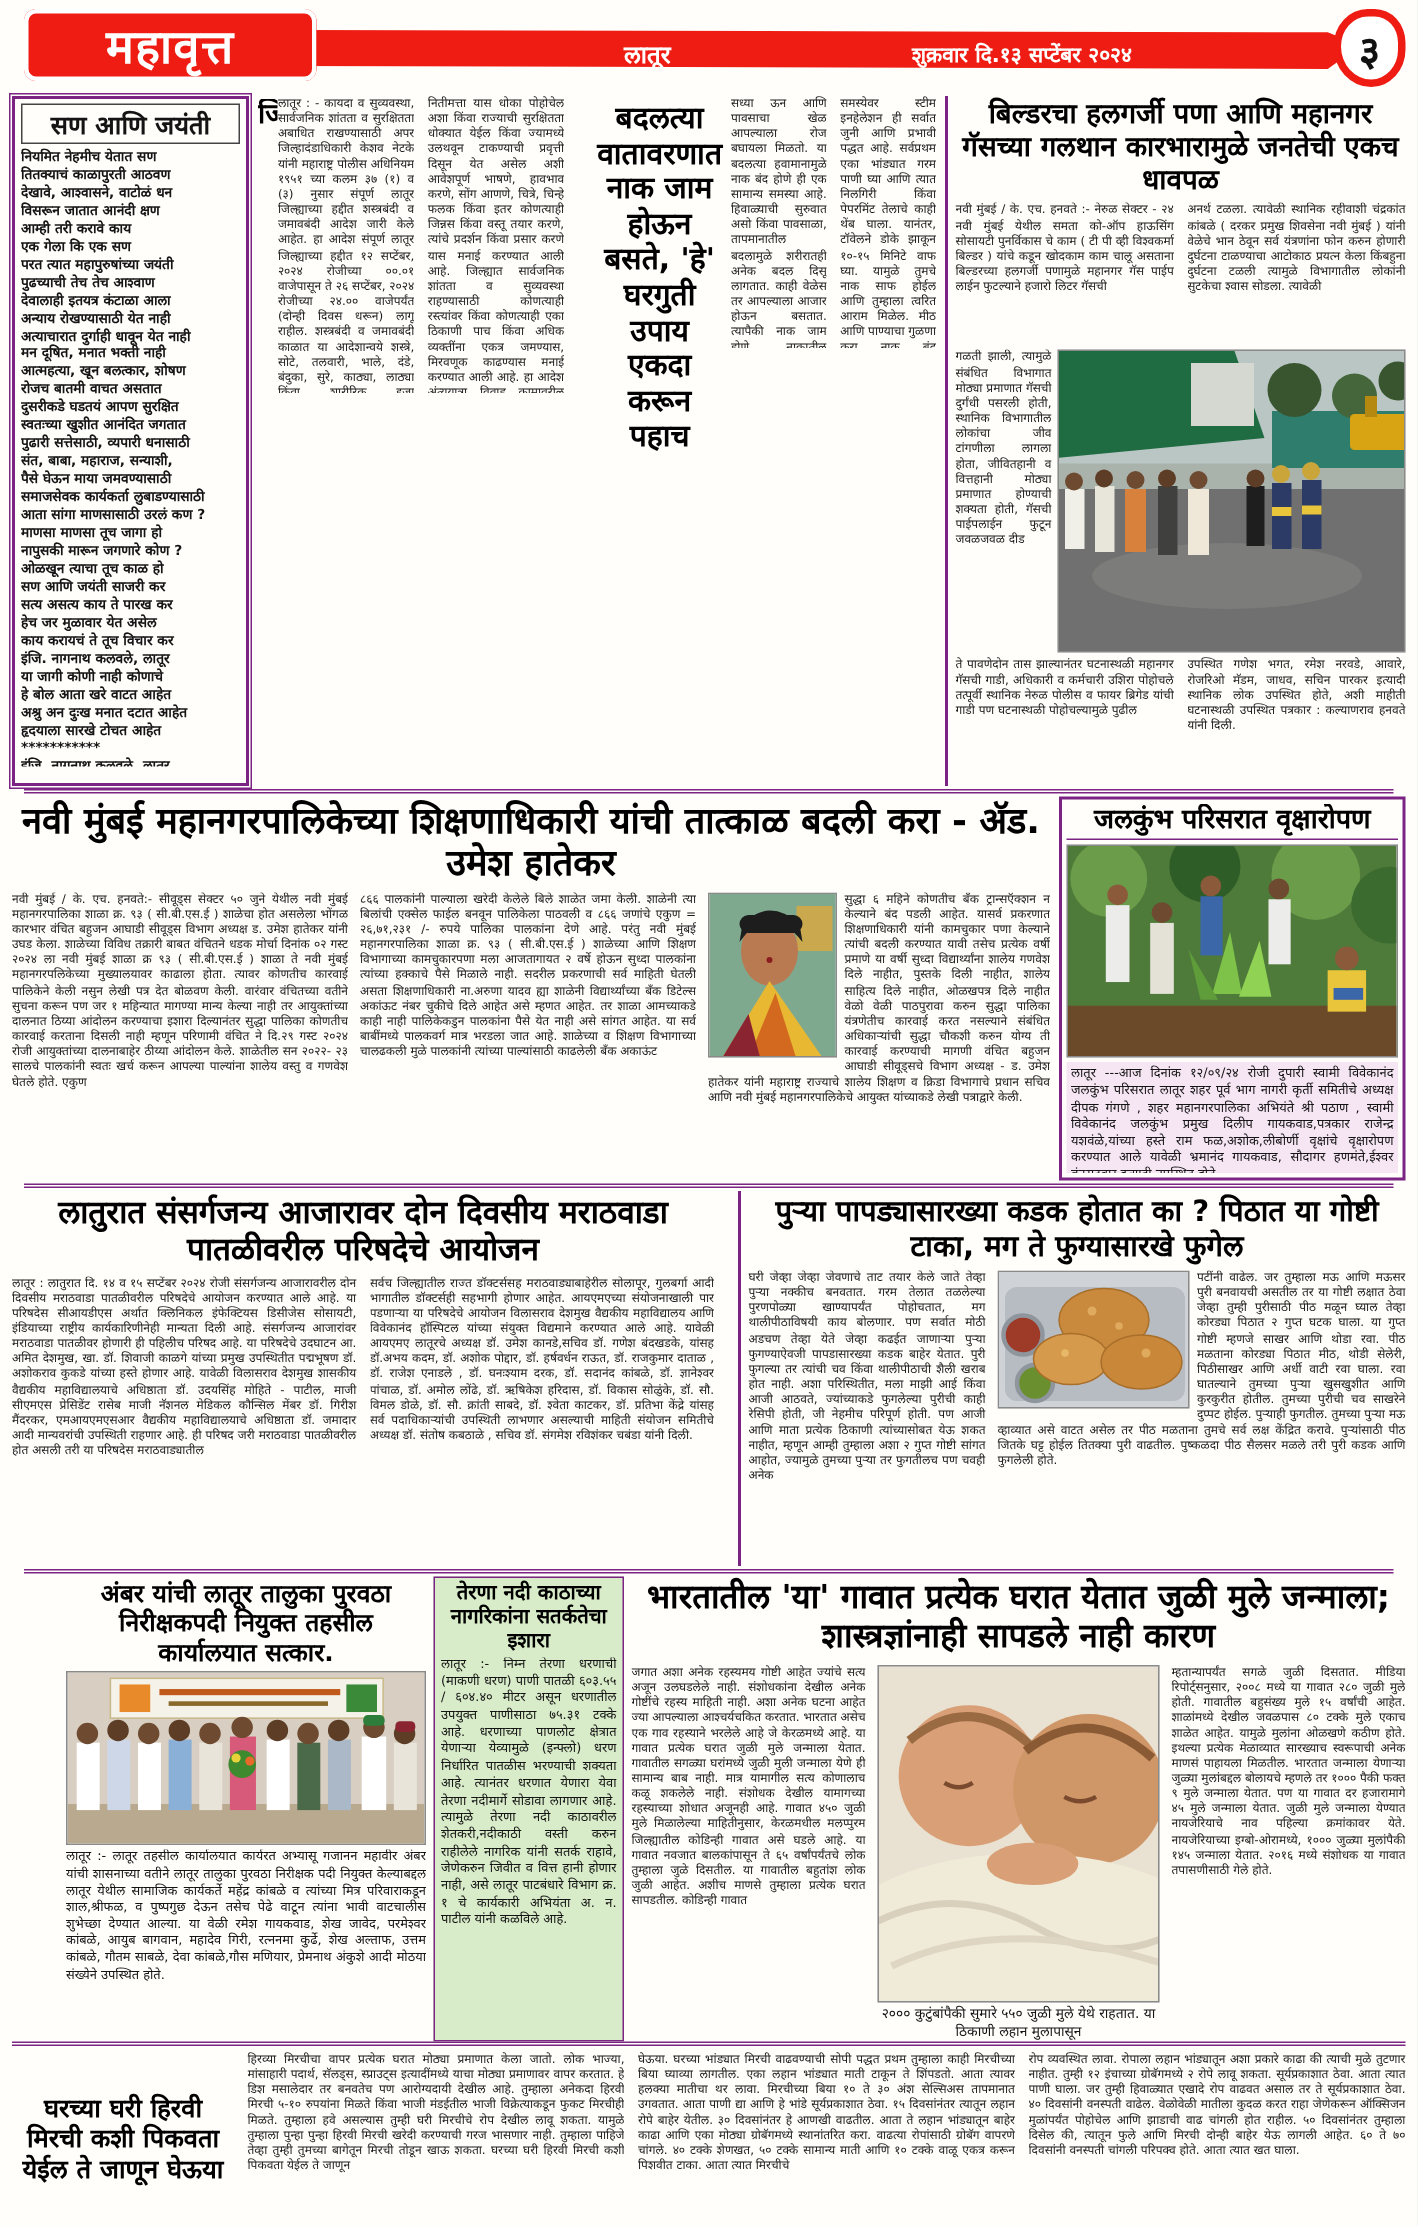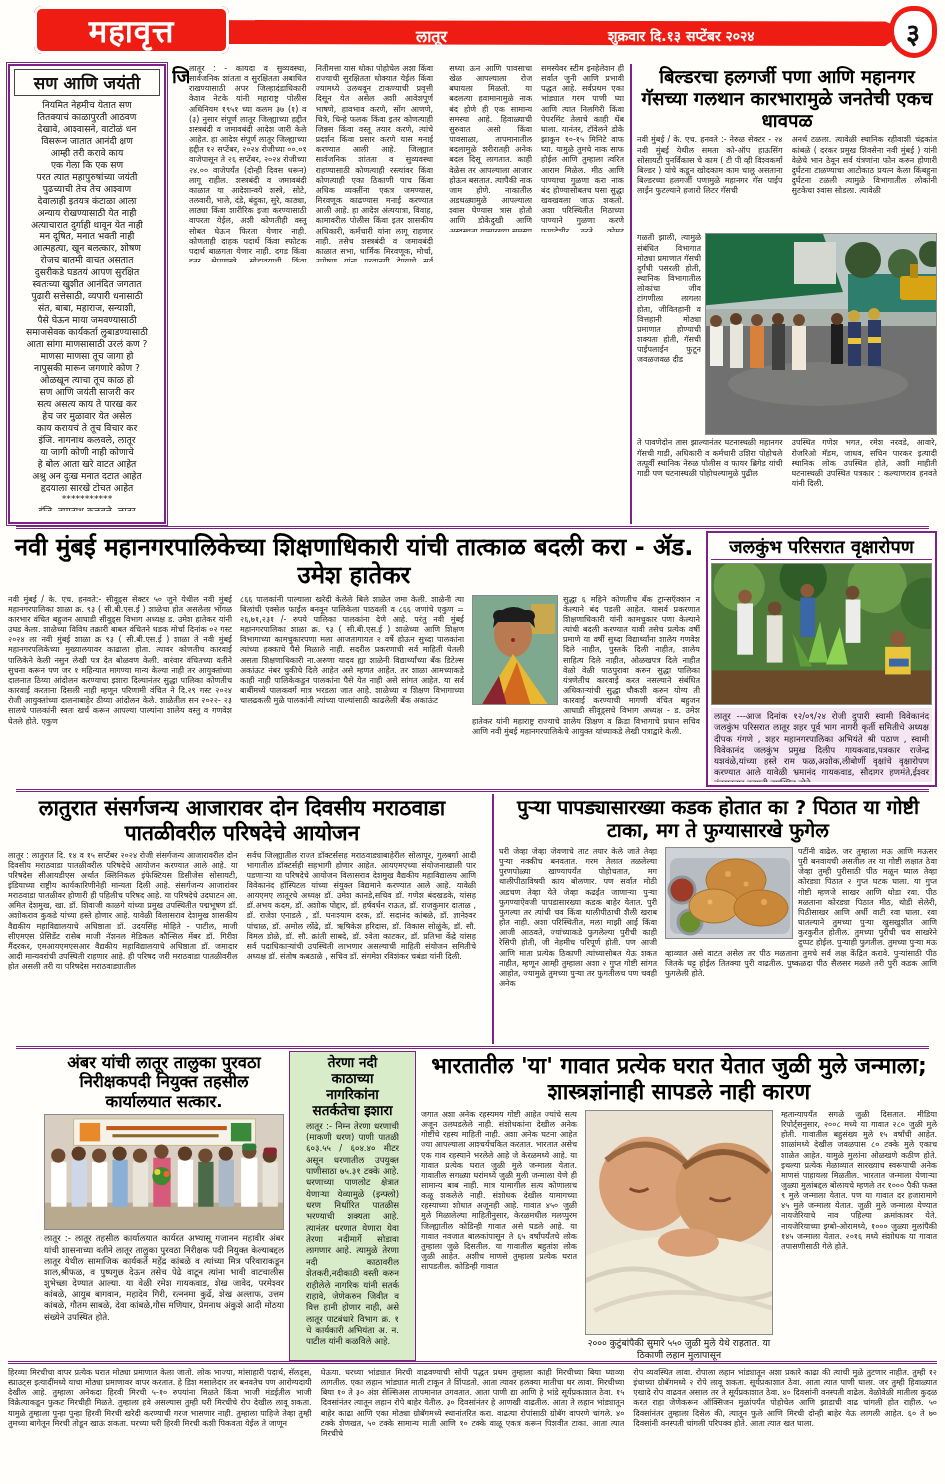--- a/index.html
+++ b/index.html
@@ -11,21 +11,21 @@
   html,body{background:#e9e9e9;}
   .page{
     width:945px;height:1484px;margin:0 auto;background:#fffefb;color:var(--ink);
     font-family:"DejaVu Sans",sans-serif;overflow:hidden;position:relative;
   }
   .inner{padding:0 8px;}
   
   .masthead{position:relative;height:58px;margin:4px 8px 2px;}
   .ribbon{position:absolute;left:170px;right:30px;top:16px;height:26px;background:var(--red);
     clip-path:polygon(0 55%,3% 0,97% 6%,100% 40%,97% 100%,2% 92%);}
-  .logo-box{position:absolute;left:26px;top:2px;width:195px;height:48px;background:var(--red);
+  .logo-box{position:absolute;left:8px;top:2px;width:195px;height:48px;background:var(--red);
     border-radius:8px;box-shadow:inset 0 0 0 3px #fff;display:flex;align-items:center;justify-content:center;}
   .logo-text{color:#fff;font-size:31px;font-weight:bold;letter-spacing:1px;}
   .mast-city{position:absolute;left:408px;top:21px;color:#fff;font-size:16px;font-weight:bold;}
   .mast-date{position:absolute;left:600px;top:22px;color:#fff;font-size:14px;font-weight:bold;}
   .page-circle{position:absolute;right:0;top:2px;width:48px;height:52px;background:#fff;border:5px solid var(--red);
     border-radius:50% 45% 50% 55%;display:flex;align-items:center;justify-content:center;}
   .page-num{font-size:27px;font-weight:bold;color:#111;}
   
   .row{display:flex;}
   .clip{overflow:hidden;}
@@ -35,21 +35,21 @@
   .col{flex:1;overflow:hidden;}
   .hsep{border-top:3px double var(--purple);margin:2px 8px;}
   .prewrap{white-space:pre-line;}
   svg{display:block;}
   .photo{border:1px solid #8a8a8a;background:#ddd;overflow:hidden;}
   
   .row1{height:460px;gap:6px;margin-top:2px;}
   .poem-box{width:158px;border:2px solid var(--purple);outline:1px solid var(--purple);outline-offset:1px;
     padding:3px 4px;flex:none;}
   .poem-title{font-size:17px;font-weight:bold;text-align:center;border:1px solid #444;margin-bottom:3px;padding:1px 0;}
-  .poem-body{font-size:9.2px;line-height:1.3;text-align:center;height:412px;overflow:hidden;}
+  .poem-body{font-size:9.2px;line-height:1.3;height:412px;overflow:hidden;font-weight:bold;}
   .c-top{width:452px;flex:none;display:flex;flex-direction:row;}
   .hl-a{font-size:18.5px;white-space:nowrap;overflow:hidden;margin:2px 0 4px;}
   .bodyA{height:198px;}
   .hl-b{font-size:20px;margin:3px 6px 4px;}
   .bodyB{height:168px;}
   .r-top{flex:1;border-left:2px solid var(--purple);padding-left:5px;display:flex;flex-direction:column;}
   .hl-c{font-size:18.5px;margin:2px 0 4px;}
   .c-mid{display:flex;gap:4px;margin-top:2px;}
   .c-side{width:64px;flex:none;overflow:hidden;height:202px;}
   .c-photo{flex:1;height:202px;}
@@ -72,21 +72,21 @@
   .g-block{flex:1;border-left:2px solid var(--purple);padding-left:5px;display:flex;flex-direction:column;}
   .hl-g{font-size:19.5px;margin:2px 2px 5px;}
   .g-body{display:flex;gap:8px;flex:1;overflow:hidden;}
   .g-col1{width:158px;flex:none;overflow:hidden;}
   .g-rest{flex:1;overflow:hidden;}
   
   .row4{height:310px;gap:5px;margin-left:36px;}
   .h-block{width:240px;flex:none;display:flex;flex-direction:column;}
   .hl-h{font-size:16.5px;margin:2px 0 3px;}
   .h-caption{font-size:8.6px;line-height:1.3;text-align:justify;flex:1;overflow:hidden;margin-top:3px;}
-  .i-block{width:127px;flex:none;background:#d9ecc9;border:1px solid var(--purple);padding:3px 16px;}
+  .i-block{width:127px;flex:none;background:#d9ecc9;border:1px solid var(--purple);padding:3px 4px;}
   .hl-i{font-size:13.5px;margin-bottom:2px;}
   .i-body{font-size:8.6px;line-height:1.32;text-align:justify;height:246px;overflow:hidden;}
   .j-block{flex:1;display:flex;flex-direction:column;}
   .hl-j{font-size:22px;margin:2px 0 5px;}
   .j-body{display:flex;gap:8px;flex:1;overflow:hidden;}
   .j-col{width:156px;flex:none;overflow:hidden;}
   .j-mid{flex:1;display:flex;flex-direction:column;}
   .j-caption{font-size:9.2px;line-height:1.3;text-align:center;margin-top:2px;}
   
   .row5{height:124px;gap:9px;border-top:3px double var(--purple);padding-top:4px;}
@@ -153,20 +153,21 @@
 इंजि. नागनाथ कलवले, लातूर</div>
       </div>
 
       <div class="c-top">
         <div class="hl hl-a">जिल्ह्यात २६ सप्टेंबरपर्यंत शस्त्रबंदी व जमावबंदी आदेश जारी</div>
         <div class="cols bodyA clip">
           <div class="col body-txt">लातूर : - कायदा व सुव्यवस्था, सार्वजनिक शांतता व सुरक्षितता अबाधित राखण्यासाठी अपर जिल्हादंडाधिकारी केशव नेटके यांनी महाराष्ट्र पोलीस अधिनियम १९५१ च्या कलम ३७ (१) व (३) नुसार संपूर्ण लातूर जिल्ह्याच्या हद्दीत शस्त्रबंदी व जमावबंदी आदेश जारी केले आहेत. हा आदेश संपूर्ण लातूर जिल्ह्याच्या हद्दीत १२ सप्टेंबर, २०२४ रोजीच्या ००.०१ वाजेपासून ते २६ सप्टेंबर, २०२४ रोजीच्या २४.०० वाजेपर्यंत (दोन्ही दिवस धरून) लागू राहील. शस्त्रबंदी व जमावबंदी काळात या आदेशान्वये शस्त्रे, सोटे, तलवारी, भाले, दंडे, बंदुका, सुरे, काठ्या, लाठ्या किंवा शारीरिक इजा करण्यासाठी वापरता येईल, अशी कोणतीही वस्तू सोबत घेऊन फिरता येणार नाही. कोणताही दाहक पदार्थ किंवा स्फोटक पदार्थ बाळगता येणार नाही. दगड किंवा इतर क्षेपणास्त्रे, सोडावयाची किंवा फेकावयाची उपकरणे बाळगणे किंवा जमा करणे किंवा तयार करण्यास मनाई राहील. व्यक्तीचे प्रेत, आकृत्या किंवा प्रतिमा यांचे प्रदर्शन करता येणार नाही. तसेच जाहीरपणे घोषणा करणे, गाणे म्हणजे वाद्य वाजविण्यास मनाई राहील. ज्यामुळे सभ्यता अगर</div>
           <div class="col body-txt">नितीमत्ता यास धोका पोहोचेल अशा किंवा राज्याची सुरक्षितता धोक्यात येईल किंवा ज्यामध्ये उलथवून टाकण्याची प्रवृत्ती दिसून येत असेल अशी आवेशपूर्ण भाषणे, हावभाव करणे, सोंग आणणे, चित्रे, चिन्हे फलक किंवा इतर कोणत्याही जिन्नस किंवा वस्तू तयार करणे, त्यांचे प्रदर्शन किंवा प्रसार करणे यास मनाई करण्यात आली आहे. जिल्ह्यात सार्वजनिक शांतता व सुव्यवस्था राहण्यासाठी कोणत्याही रस्त्यांवर किंवा कोणत्याही एका ठिकाणी पाच किंवा अधिक व्यक्तींना एकत्र जमण्यास, मिरवणूक काढण्यास मनाई करण्यात आली आहे. हा आदेश अंत्ययात्रा, विवाह, कामावरील पोलीस किंवा इतर शासकीय अधिकारी, कर्मचारी यांना लागू राहणार नाही. तसेच शस्त्रबंदी व जमावबंदी काळात सभा, धार्मिक मिरवणूक, मोर्चा, उपोषण यांना परवानगी देण्याचे सर्व अधिकार हे पोलीस अधीक्षक, पोलीस उपअधीक्षक व संबंधित पोलीस निरिक्षक, पोलीस उपनिरीक्षक यांना राहतील. त्यांनी परवानगी देण्यापूर्वी उपविभागीय दंडाधिकारी यांच्याशी सल्लामसलत करून परवानगी द्यावी, असे अधिसूचनेत नमूद करण्यात आले आहे.</div>
         </div>
         <div class="hsep"></div>
+        <div class="hl hl-b">बदलत्या वातावरणात नाक जाम होऊन बसते, 'हे' घरगुती उपाय एकदा करून पहाच</div>
         <div class="cols bodyB clip">
           <div class="col body-txt">सध्या ऊन आणि पावसाचा खेळ आपल्याला रोज बघायला मिळतो. या बदलत्या हवामानामुळे नाक बंद होणे ही एक सामान्य समस्या आहे. हिवाळ्याची सुरुवात असो किंवा पावसाळा, तापमानातील बदलामुळे शरीरातही अनेक बदल दिसू लागतात. काही वेळेस तर आपल्याला आजार होऊन बसतात. त्यापैकी नाक जाम होणे. नाकातील अडथळ्यामुळे आपल्याला श्वास घेण्यास त्रास होतो आणि डोकेदुखी आणि अस्वस्थता यासारख्या समस्या देखील उद्भवू लागतात. जरी ही समस्या बरी करण्यासाठी अनेक औषधे उपलब्ध असली तरी, घरगुती उपचार देखील बरेच प्रभावी ठरू शकतात. चला जाणून घेऊया काही सोपे आणि प्रभावी घरगुती उपाय जे तुमचे ब्लॉक झालेले नाक उघडण्यास मदत करू शकेल. वाफ घ्या जर तुमचे नाक जाम झाले असेल तर या</div>
           <div class="col body-txt">समस्येवर स्टीम इनहेलेशन ही सर्वात जुनी आणि प्रभावी पद्धत आहे. सर्वप्रथम एका भांड्यात गरम पाणी घ्या आणि त्यात निलगिरी किंवा पेपरमिंट तेलाचे काही थेंब घाला. यानंतर, टॉवेलने डोके झाकून १०-१५ मिनिटे वाफ घ्या. यामुळे तुमचे नाक साफ होईल आणि तुम्हाला त्वरित आराम मिळेल. मीठ आणि पाण्याचा गुळणा करा नाक बंद होण्यासोबतच घसा सुद्धा खवखवला जाऊ शकतो. अशा परिस्थितीत मिठाच्या पाण्याने गुळणा करणे फायदेशीर ठरते. कोमट पाण्यात अर्धा चमचा मीठ मिसळा आणि दिवसातून २-३ वेळा गार्गल करा. हे घशातील सूज कमी करते आणि नाकातील अडथळे दूर करण्यास देखील मदत करेल. गरम पाणी प्या गरम पाणी प्यायल्याने शरीराला आतून आराम मिळतो आणि नाक बंद होते.</div>
         </div>
       </div>
 
       <div class="r-top">
         <div class="hl hl-c">बिल्डरचा हलगर्जी पणा आणि महानगर गॅसच्या गलथान कारभारामुळे जनतेची एकच धावपळ</div>
         <div class="cols clip" style="height:96px">
           <div class="col body-txt">नवी मुंबई / के. एच. हनवते :- नेरुळ सेक्टर - २४ नवी मुंबई येथील समता को-ऑप हाऊसिंग सोसायटी पुनर्विकास चे काम ( टी पी व्ही विश्वकर्मा बिल्डर ) यांचे कडून खोदकाम काम चालू असताना बिल्डरच्या हलगर्जी पणामुळे महानगर गॅस पाईप लाईन फुटल्याने हजारो लिटर गॅसची</div>
@@ -391,19 +392,20 @@
               </svg>
             </div>
             <div class="j-caption">२००० कुटुंबांपैकी सुमारे ५५० जुळी मुले येथे राहतात. या ठिकाणी लहान मुलापासून</div>
           </div>
           <div class="j-col body-txt">म्हतान्यापर्यंत सगळे जुळी दिसतात. मीडिया रिपोर्ट्सनुसार, २००८ मध्ये या गावात २८० जुळी मुले होती. गावातील बहुसंख्य मुले १५ वर्षांची आहेत. शाळांमध्ये देखील जवळपास ८० टक्के मुले एकाच शाळेत आहेत. यामुळे मुलांना ओळखणे कठीण होते. इथल्या प्रत्येक मेळाव्यात सारख्याच स्वरूपाची अनेक माणसं पाहायला मिळतील. भारतात जन्माला येणाऱ्या जुळ्या मुलांबद्दल बोलायचे म्हणले तर १००० पैकी फक्त ९ मुले जन्माला येतात. पण या गावात दर हजारामागे ४५ मुले जन्माला येतात. जुळी मुले जन्माला येण्यात नायजेरियाचे नाव पहिल्या क्रमांकावर येते. नायजेरियाच्या इग्बो-ओरामध्ये, १००० जुळ्या मुलांपैकी १४५ जन्माला येतात. २०१६ मध्ये संशोधक या गावात तपासणीसाठी गेले होते.</div>
         </div>
       </div>
     </div>
 
     <div class="row row5">
+      <div class="k-head hl">घरच्या घरी हिरवी मिरची कशी पिकवता येईल ते जाणून घेऊया</div>
       <div class="k-col body-txt">हिरव्या मिरचीचा वापर प्रत्येक घरात मोठ्या प्रमाणात केला जातो. लोक भाज्या, मांसाहारी पदार्थ, सॅलड्स, स्प्राउट्स इत्यादींमध्ये याचा मोठ्या प्रमाणावर वापर करतात. हे डिश मसालेदार तर बनवतेच पण आरोग्यदायी देखील आहे. तुम्हाला अनेकदा हिरवी मिरची ५-१० रुपयांना मिळते किंवा भाजी मंडईतील भाजी विक्रेत्याकडून फुकट मिरचीही मिळते. तुम्हाला हवे असल्यास तुम्ही घरी मिरचीचे रोप देखील लावू शकता. यामुळे तुम्हाला पुन्हा पुन्हा हिरवी मिरची खरेदी करण्याची गरज भासणार नाही. तुम्हाला पाहिजे तेव्हा तुम्ही तुमच्या बागेतून मिरची तोडून खाऊ शकता. घरच्या घरी हिरवी मिरची कशी पिकवता येईल ते जाणून</div>
       <div class="k-col body-txt">घेऊया. घरच्या भांड्यात मिरची वाढवण्याची सोपी पद्धत प्रथम तुम्हाला काही मिरचीच्या बिया घ्याव्या लागतील. एका लहान भांड्यात माती टाकून ते शिंपडतो. आता त्यावर हलक्या मातीचा थर लावा. मिरचीच्या बिया १० ते ३० अंश सेल्सिअस तापमानात उगवतात. आता पाणी द्या आणि हे भांडे सूर्यप्रकाशात ठेवा. १५ दिवसांनंतर त्यातून लहान रोपे बाहेर येतील. ३० दिवसांनंतर हे आणखी वाढतील. आता ते लहान भांड्यातून बाहेर काढा आणि एका मोठ्या ग्रोबॅगमध्ये स्थानांतरित करा. वाढत्या रोपांसाठी ग्रोबॅग वापरणे चांगले. ४० टक्के शेणखत, ५० टक्के सामान्य माती आणि १० टक्के वाळू एकत्र करून पिशवीत टाका. आता त्यात मिरचीचे</div>
       <div class="k-col body-txt">रोप व्यवस्थित लावा. रोपाला लहान भांड्यातून अशा प्रकारे काढा की त्याची मुळे तुटणार नाहीत. तुम्ही १२ इंचाच्या ग्रोबॅगमध्ये २ रोपे लावू शकता. सूर्यप्रकाशात ठेवा. आता त्यात पाणी घाला. जर तुम्ही हिवाळ्यात एखादे रोप वाढवत असाल तर ते सूर्यप्रकाशात ठेवा. ४० दिवसांनी वनस्पती वाढेल. वेळोवेळी मातीला कुदळ करत राहा जेणेकरून ऑक्सिजन मुळांपर्यंत पोहोचेल आणि झाडाची वाढ चांगली होत राहील. ५० दिवसांनंतर तुम्हाला दिसेल की, त्यातून फुले आणि मिरची दोन्ही बाहेर येऊ लागली आहेत. ६० ते ७० दिवसांनी वनस्पती चांगली परिपक्व होते. आता त्यात खत घाला.</div>
     </div>
 
   </div>
 </div>
 
 </body></html>

